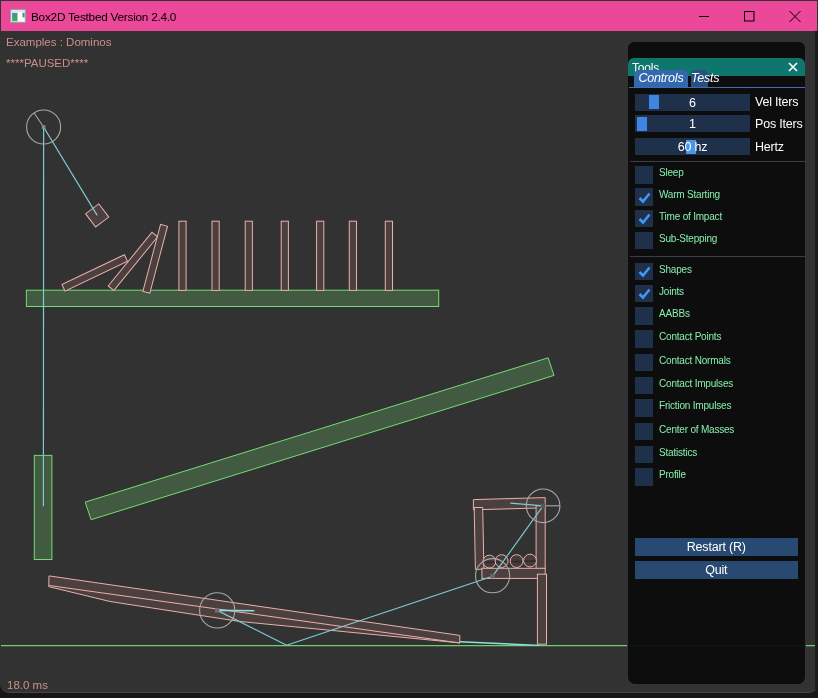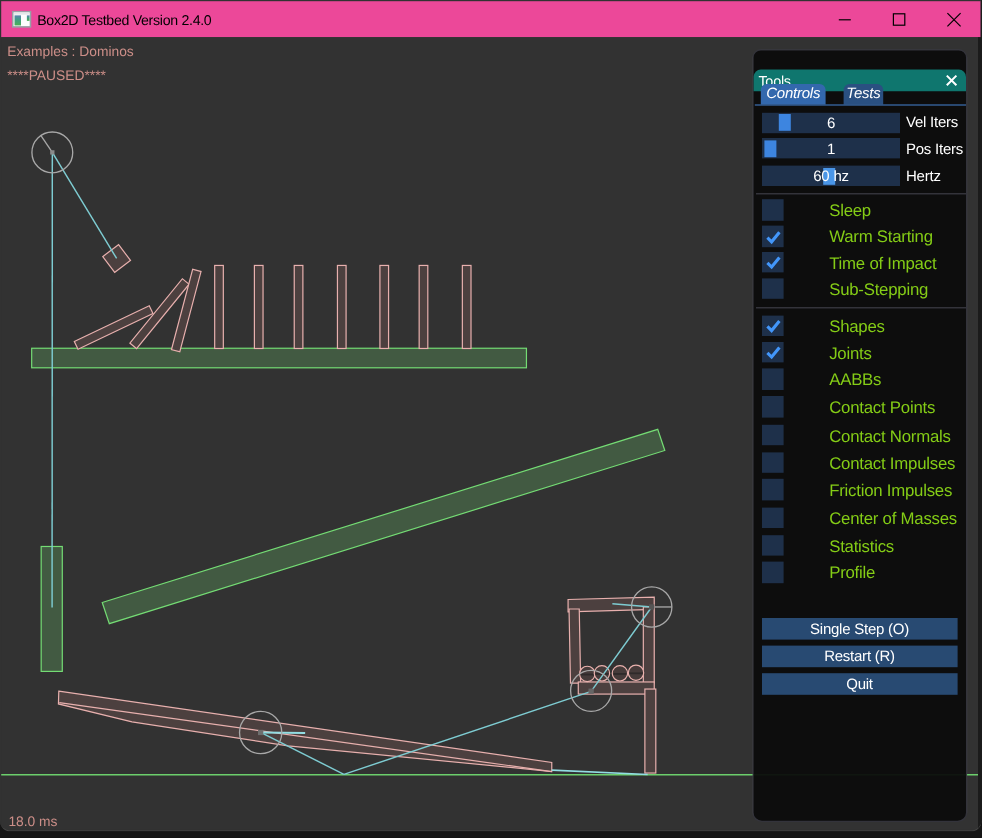--- a/index.html
+++ b/index.html
@@ -23,21 +23,21 @@
   #ptitle span{position:absolute;left:4px;top:2.5px;font-size:12px;letter-spacing:-0.2px;color:#fff;}
   .tab{position:absolute;top:28px;height:17px;color:#fff;font-size:12.5px;letter-spacing:-0.2px;
        border-radius:5px 5px 0 0;text-align:center;line-height:17px;font-style:italic;}
   #tabline{position:absolute;left:1px;top:44.5px;width:176px;height:1px;background:#3c6fb2;}
   .slider{position:absolute;left:7px;width:115px;height:17px;background:#1e304a;}
   .sgrab{position:absolute;top:1.5px;width:10px;height:14px;background:#3d85e0;}
   .sval{position:absolute;width:100%;text-align:center;top:2px;font-size:12.5px;letter-spacing:-0.2px;color:#fff;}
   .wlabel{position:absolute;left:127px;font-size:12.5px;letter-spacing:-0.2px;color:#fff;white-space:nowrap;}
   .sep{position:absolute;left:2px;width:175px;height:1px;background:#3e3e46;}
   .cb{position:absolute;left:7px;width:17.5px;height:17.5px;background:#1e304a;}
-  .cblabel{position:absolute;left:31px;font-size:14px;letter-spacing:-0.2px;color:#84cc16;white-space:nowrap;margin-left:32px;}
+  .cblabel{position:absolute;left:31px;font-size:10px;letter-spacing:-0.2px;color:#86efac;white-space:nowrap;}
   .btn{position:absolute;left:7px;width:162.5px;height:18.5px;background:#284a72;
        color:#fff;font-size:12.5px;letter-spacing:-0.2px;text-align:center;line-height:18.5px;}
 </style>
 </head>
 <body>
 <div id="win">
   <div id="titlebar">
     <svg id="appicon" width="17" height="15" viewBox="0 0 17 15" style="position:absolute;left:9px;top:8px">
       <defs>
           <linearGradient id="ig" x1="0" y1="0" x2="0" y2="1">
@@ -144,21 +144,21 @@
   <div id="rightband"></div>
 
   <div id="panel">
     <div id="ptitle">
         <span>Tools</span>
       <svg width="12" height="12" style="position:absolute;right:6px;top:3px" viewBox="0 0 12 12">
         <path d="M2 2 L10 10 M10 2 L2 10" stroke="#fff" stroke-width="1.7"></path>
       </svg>
     </div>
     <div class="tab" style="left:6px;width:54px;background:#3368ad">Controls</div>
-    <div class="tab" style="left:75px;width:33px;background:#2a5081">Tests</div>
+    <div class="tab" style="left:63px;width:17px;background:#2a5081">Tests</div>
     <div id="tabline"></div>
     <div class="slider" style="top:51.5px">
         <div class="sgrab" style="left:14.4px;background:#3d85e0"></div>
         <div class="sval">6</div>
       </div>
     <div class="wlabel" style="top:53.0px">Vel Iters</div>
     <div class="slider" style="top:73.0px">
         <div class="sgrab" style="left:1.8px;background:#3d85e0"></div>
         <div class="sval">1</div>
       </div>
@@ -207,17 +207,16 @@
     <div class="cblabel" style="top:335.8px">Contact Impulses</div>
     <div class="cb" style="top:357.3px"></div>
     <div class="cblabel" style="top:358.3px">Friction Impulses</div>
     <div class="cb" style="top:380.5px"></div>
     <div class="cblabel" style="top:381.5px">Center of Masses</div>
     <div class="cb" style="top:403.8px"></div>
     <div class="cblabel" style="top:404.8px">Statistics</div>
     <div class="cb" style="top:426.4px"></div>
     <div class="cblabel" style="top:427.4px">Profile</div>
     <div class="sep" style="top:213.8px"></div>
-    <div class="btn" style="top:472.5px">Single Step (O)</div>
     <div class="btn" style="top:495.5px">Restart (R)</div>
     <div class="btn" style="top:518.5px">Quit</div>
   </div>
 </div>
 
 </body></html>

